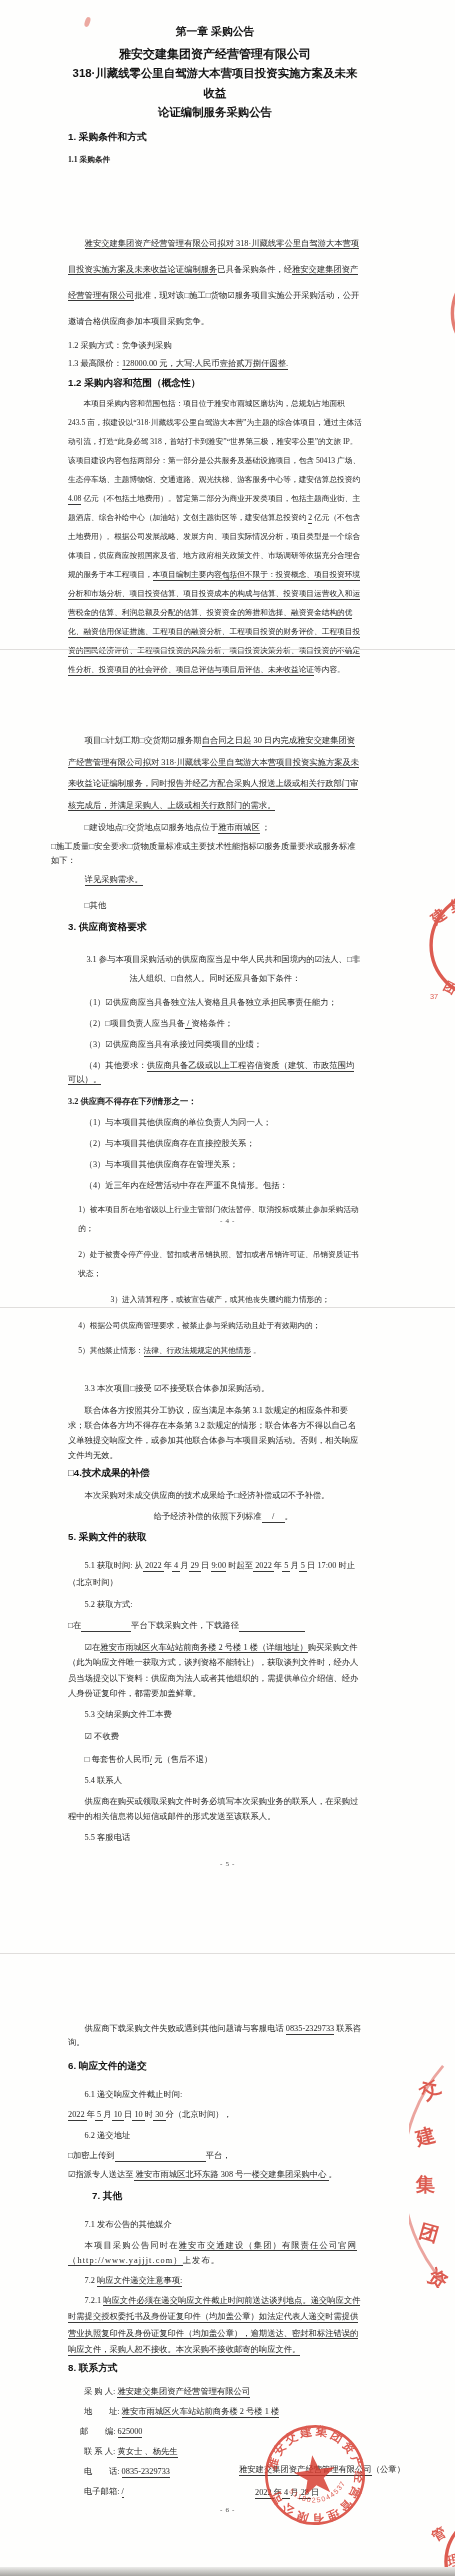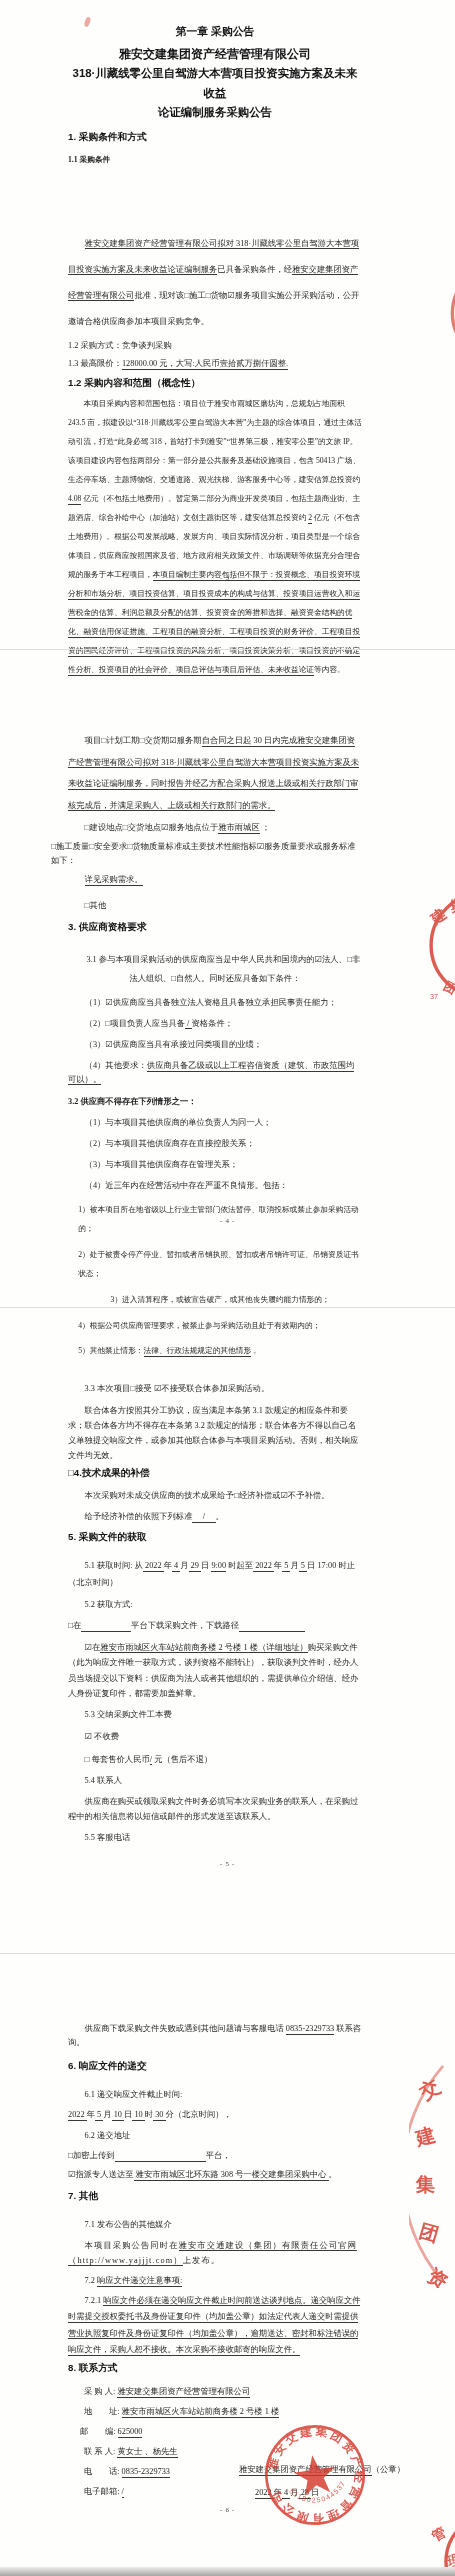--- a/index.html
+++ b/index.html
@@ -79,21 +79,21 @@
     <p class="t-small" style="margin-top:6.8px;margin-left:10.2px;"><span>5）其他禁止情形：</span><span class="useg">法律、行政法规规定的其他情形</span><span> 。</span></p>
   </div>
   <div class="pageno" style="top:1217px;">- 4 -</div>
   <div class="sep" style="top:1307px;"></div>
 
   <div class="page body-col" style="top:1307px;height:646px;padding-top:75px;">
     <p class="t ind">3.3  本次项目□接受 ☑不接受联合体参加采购活动。</p>
     <p class="t ind" style="margin-top:6.8px;line-height:15px;">联合体各方按照其分工协议，应当满足本条第 3.1 款规定的相应条件和要求；联合体各方均不得存在本条第 3.2 款规定的情形；联合体各方不得以自己名义单独提交响应文件，或参加其他联合体参与本项目采购活动。否则，相关响应文件均无效。</p>
     <p class="hbig" style="margin-top:4px;">□4.技术成果的补偿</p>
     <p class="t ind" style="margin-top:9px;">本次采购对未成交供应商的技术成果给予□经济补偿或☑不予补偿。</p>
-    <p class="t ind" style="margin-top:8px;"><span>给予经济补偿的依照下列标准</span><span class="useg">　 / 　</span><span>。</span></p>
+    <p class="t ind" style="margin-top:8px;text-align:center;"><span>给予经济补偿的依照下列标准</span><span class="useg">　 / 　</span><span>。</span></p>
     <p class="hbig" style="margin-top:6.8px;">5.  采购文件的获取</p>
     <p class="t ind" style="margin-top:13.7px;line-height:17px;"><span>5.1 获取时间: 从</span><span class="useg"> 2022 </span><span>年</span><span class="useg"> 4 </span><span>月</span><span class="useg"> 29 </span><span>日 </span><span class="useg">9:00</span><span> 时起至</span><span class="useg"> 2022 </span><span>年</span><span class="useg"> 5 </span><span>月</span><span class="useg"> 5 </span><span>日 17:00 时止（北京时间）</span></p>
     <p class="t ind" style="margin-top:6.8px;">5.2  获取方式:</p>
     <p class="t" style="margin-top:7.4px;"><span>□在</span><span class="useg">　　　　　　</span><span>平台下载采购文件，下载路径</span><span class="useg">　　　　　　　　</span></p>
     <p class="t ind" style="margin-top:6.8px;line-height:15.4px;"><span>☑在</span><span class="useg">雅安市雨城区火车站站前商务楼 2 号楼 1 楼（详细地址）</span><span>购买采购文件（此为响应文件唯一获取方式，谈判资格不能转让），获取谈判文件时，经办人员当场提交以下资料：供应商为法人或者其他组织的，需提供单位介绍信、经办人身份证复印件，都需要加盖鲜章。</span></p>
     <p class="t ind" style="margin-top:6.8px;">5.3 交纳采购文件工本费</p>
     <p class="t ind" style="margin-top:8.5px;">☑ 不收费</p>
     <p class="t ind" style="margin-top:8.5px;"><span>□ 每套售价人民币</span><span class="useg">/</span><span> 元（售后不退）</span></p>
     <p class="t ind" style="margin-top:7.4px;">5.4 联系人</p>
     <p class="t ind" style="margin-top:6.8px;line-height:15px;">供应商在购买或领取采购文件时务必填写本次采购业务的联系人，在采购过程中的相关信息将以短信或邮件的形式发送至该联系人。</p>
@@ -103,21 +103,21 @@
   <div class="sep" style="top:1953px;"></div>
 
   <div class="page body-col" style="top:1953px;height:623px;padding-top:69px;">
     <p class="t ind"><span>供应商下载采购文件失败或遇到其他问题请与客服电话 </span><span class="useg">0835-2329733</span><span> 联系咨询。</span></p>
     <p class="hbig" style="margin-top:10.2px;">6.  响应文件的递交</p>
     <p class="t ind" style="margin-top:15px;">6.1 递交响应文件截止时间:</p>
     <p class="t" style="margin-top:6.8px;"><span class="useg"> 2022 </span><span>年</span><span class="useg"> 5 </span><span>月</span><span class="useg"> 10 </span><span>日</span><span class="useg"> 10 </span><span>时</span><span class="useg"> 30 </span><span>分（北京时间），</span></p>
     <p class="t ind" style="margin-top:6.8px;">6.2 递交地址</p>
     <p class="t" style="margin-top:6.8px;"><span>□加密上传到</span><span class="useg">　　　　　　　　　　　</span><span>平台，</span></p>
     <p class="t" style="margin-top:5.7px;"><span>☑指派专人送达至</span><span class="useg"> 雅安市雨城区北环东路 308 号一楼交建集团采购中心 </span><span>。</span></p>
-    <p class="hbig" style="margin-top:8px;">7.  其他</p>
+    <p class="hbig" style="margin-top:8px;margin-left:24px;">7.  其他</p>
     <p class="t ind" style="margin-top:15px;">7.1 发布公告的其他媒介</p>
     <p class="t ind" style="margin-top:5.7px;line-height:15px;letter-spacing:1.1px;"><span>本项目采购公告同时在</span><span class="useg">雅安市交通建设（集团）有限责任公司官网（http://www.yajjjt.com）</span><span>上发布。</span></p>
     <p class="t ind" style="margin-top:6.8px;"><span>7.2 </span><span class="useg">响应文件递交注意事项:</span></p>
     <p class="t ind" style="margin-top:4.6px;line-height:16.5px;"><span>7.2.1 </span><span class="useg">响应文件必须在递交响应文件截止时间前送达谈判地点。递交响应文件时需提交授权委托书及身份证复印件（均加盖公章）如法定代表人递交时需提供营业执照复印件及身份证复印件（均加盖公章），逾期送达、密封和标注错误的响应文件，采购人恕不接收。本次采购不接收邮寄的响应文件。</span></p>
     <p class="hbig" style="margin-top:3.4px;">8.  联系方式</p>
     <p class="t" style="margin-top:10.2px;margin-left:16px;"><span>采 购 人: </span><span class="useg">雅安建交集团资产经营管理有限公司</span></p>
     <p class="t" style="margin-top:6.3px;margin-left:16px;"><span>地　　址: </span><span class="useg">雅安市雨城区火车站站前商务楼 2 号楼 1 楼</span></p>
     <p class="t" style="margin-top:6.3px;margin-left:12px;"><span>邮　　编: </span><span class="useg">625000</span></p>
     <p class="t" style="margin-top:6.3px;margin-left:16px;"><span>联 系 人: </span><span class="useg">黄女士 、杨先生</span></p>
     <p class="t" style="margin-top:6.3px;margin-left:16px;"><span>电　　话: </span><span class="useg">0835-2329733</span></p>

